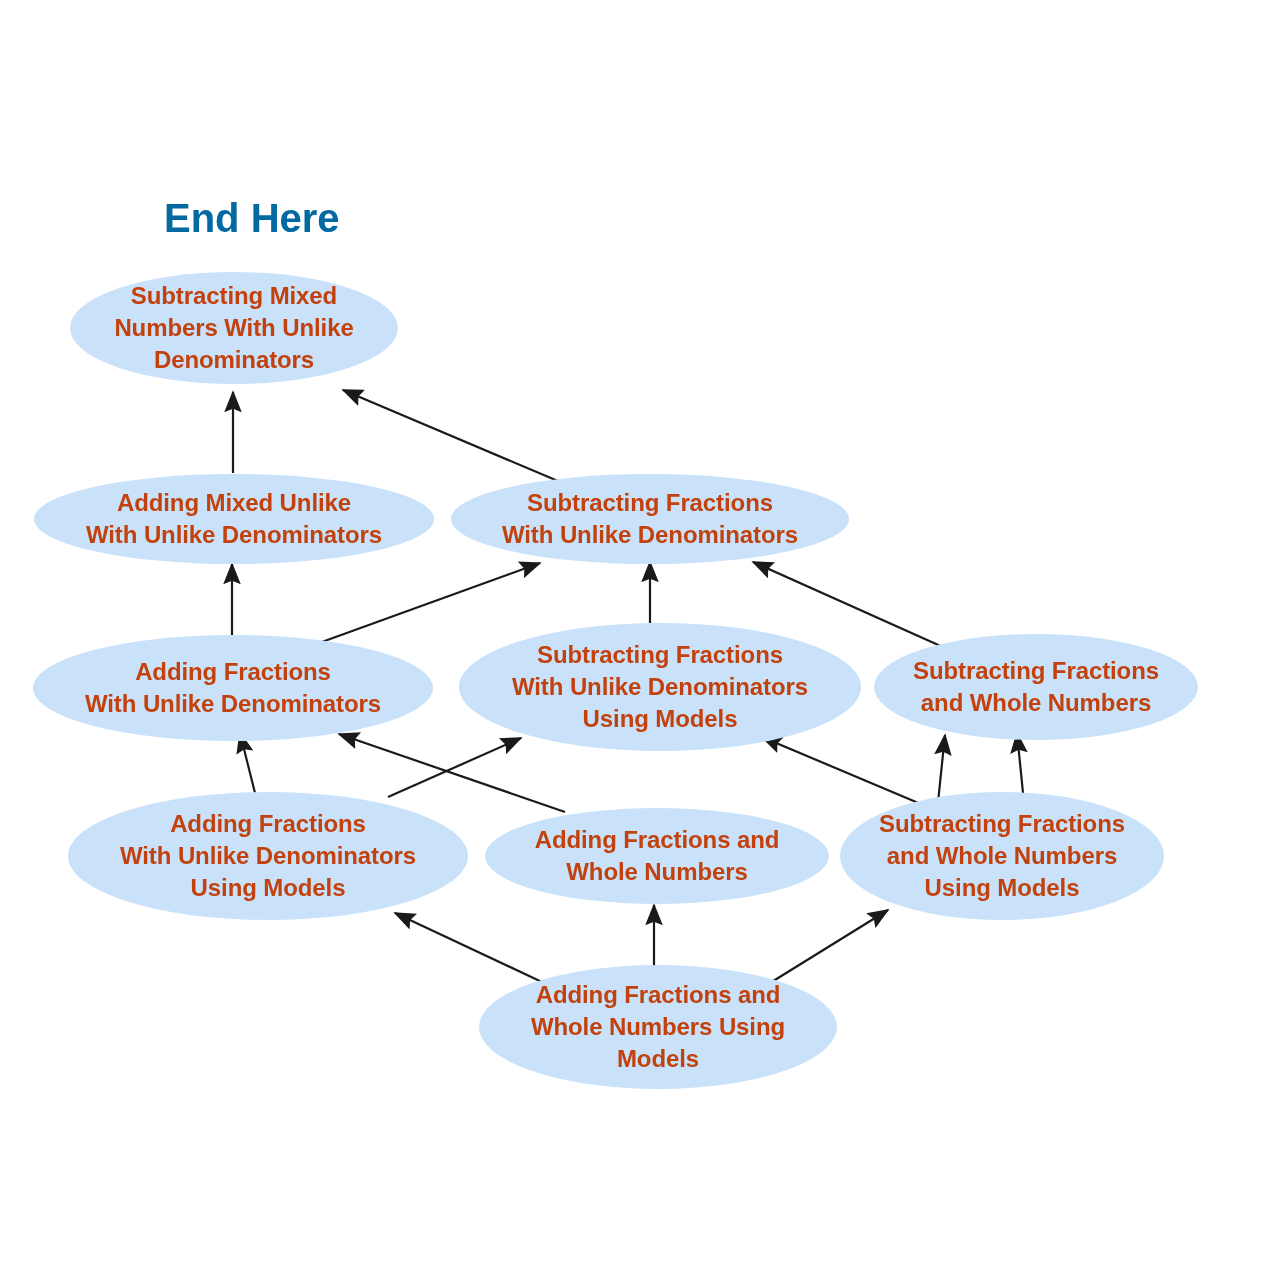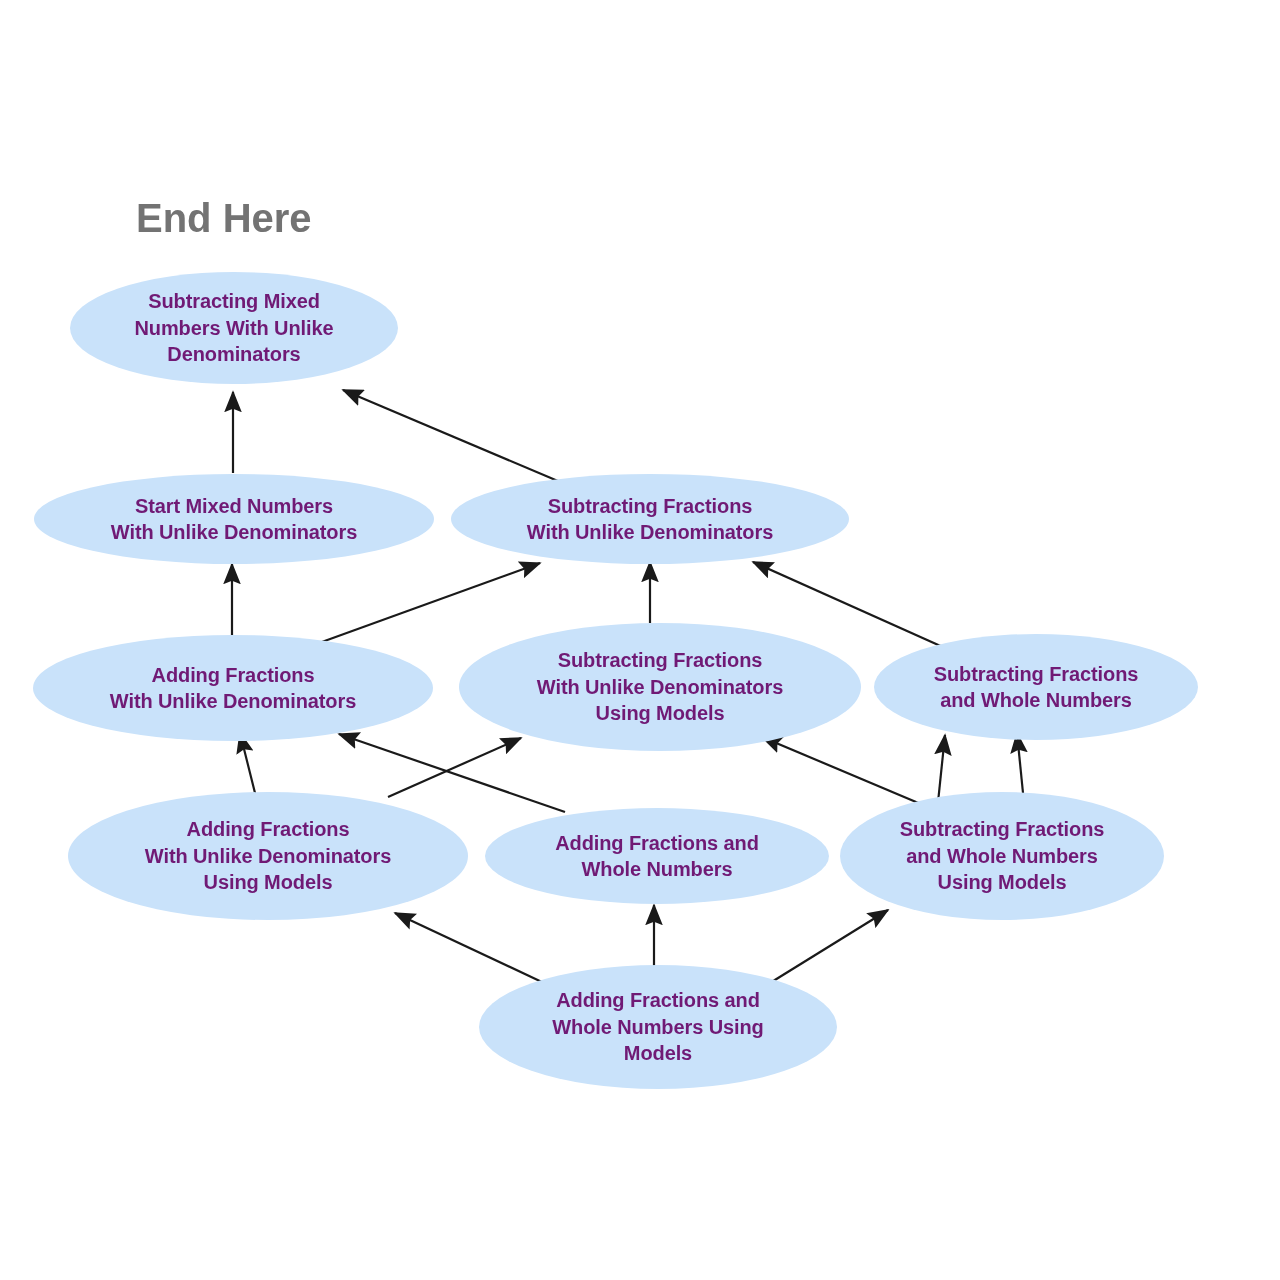--- a/index.html
+++ b/index.html
@@ -30,34 +30,35 @@
     justify-content: center;
     box-sizing: border-box;
     border-radius: 50%;
     background: #c9e2fa;
     text-align: center;
     z-index: 2;
   }
   .node-label {
     font-family: "Liberation Sans", sans-serif;
     font-weight: bold;
-    font-size: 20px;
+    font-size: 24px;
     line-height: 1.32;
-    color: #701a75;
+    color: #c2410c;
     letter-spacing: -0.1px;
     padding: 0 10px;
     white-space: pre-line;
   }
   .marker-label {
     position: absolute;
     font-family: "Liberation Sans", sans-serif;
     font-weight: bold;
-    color: #737373;
+    color: #0369a1;
     z-index: 3;
     white-space: nowrap;
+    margin-left: 28px;
   }
   #end-here-label {
     left: 136px;
     top: 196px;
     font-size: 40px;
   }
   #start-here-label {
     left: 541px;
     top: 1118px;
     font-size: 37px;
@@ -93,21 +94,21 @@
       </g>
   </svg>
 
   <div id="node-layer">
       <div class="node" style="left: 70px; top: 272px; width: 328px; height: 112px; background: rgb(201, 226, 250);">
         <span class="node-label">Subtracting Mixed
 Numbers With Unlike
 Denominators</span>
       </div>
       <div class="node" style="left: 34px; top: 474px; width: 400px; height: 90px; background: rgb(201, 226, 250);">
-        <span class="node-label">Start Mixed Numbers
+        <span class="node-label">Adding Mixed Unlike
 With Unlike Denominators</span>
       </div>
       <div class="node" style="left: 451px; top: 474px; width: 398px; height: 90px; background: rgb(201, 226, 250);">
         <span class="node-label">Subtracting Fractions
 With Unlike Denominators</span>
       </div>
       <div class="node" style="left: 33px; top: 635px; width: 400px; height: 106px; background: rgb(201, 226, 250);">
         <span class="node-label">Adding Fractions
 With Unlike Denominators</span>
       </div>

